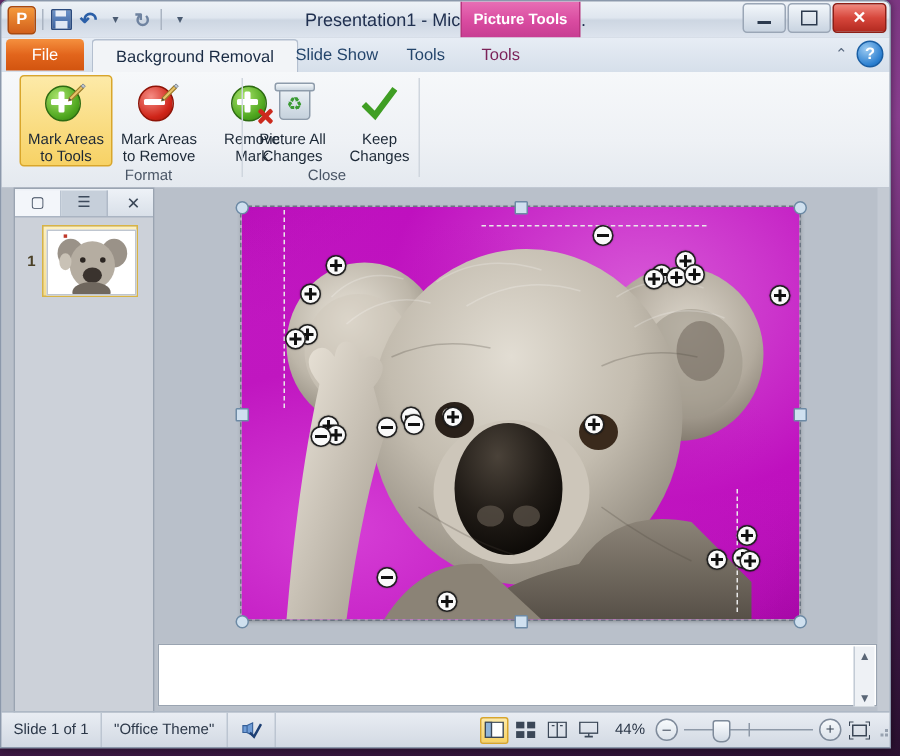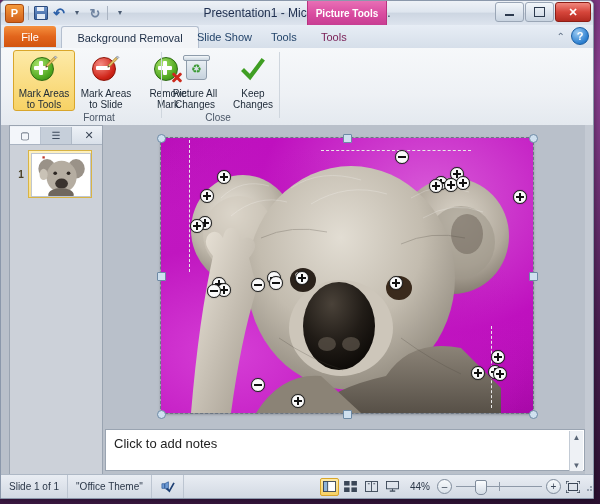--- a/index.html
+++ b/index.html
@@ -414,21 +414,21 @@
           <div class="bigbtn">
             <div class="icon32">
               <span class="ic-circle red"></span>
               <span class="ic-minus"></span>
               <svg class="ic-pencil" viewBox="0 0 16 16">
                   <polygon points="3,13 5,12.4 13.4,4 11.8,2.4 3.4,10.8" fill="#e8c36a" stroke="#9a7b28" stroke-width="0.8"></polygon>
                   <polygon points="11.8,2.4 13.4,4 14.8,2.6 13.2,1" fill="#c0c6cf" stroke="#7d8894" stroke-width="0.7"></polygon>
                   <polygon points="3,13 3.4,10.8 5,12.4" fill="#4a4a4a"></polygon>
                 </svg>
             </div>
-            <div class="lbl"><span>Mark Areas</span><br><span>to Slide</span></div>
+            <div class="lbl"><span>Mark Areas</span><br><span>to Remove</span></div>
           </div>
 
           <div class="bigbtn">
             <div class="icon32">
               <span class="ic-circle"></span>
               <span class="ic-plus-h"></span>
                 <span class="ic-plus-v"></span>
               <span class="ic-x"></span>
             </div>
             <div class="lbl"><span>Remove</span><br><span>Mark</span></div>
@@ -609,21 +609,20 @@
           <div class="marker" style="left:234px;top:12px;"></div>
           <div class="marker" style="left:90px;top:140px;"></div>
           <div class="marker" style="left:106px;top:133px;"></div>
           <div class="marker" style="left:108px;top:138px;"></div>
           <div class="marker" style="left:46px;top:146px;"></div>
           <div class="marker" style="left:90px;top:240px;"></div>
         </div>
       </div>
 
       <div class="notes">
-        <span>Click to add notes</span>
         <div class="notes-sb">
           <div class="sb-arrow">▲</div>
           <div style="height:16px;"></div>
           <div class="sb-arrow">▼</div>
         </div>
       </div>
 
       <div class="rightcol"></div>
     </div>
 

